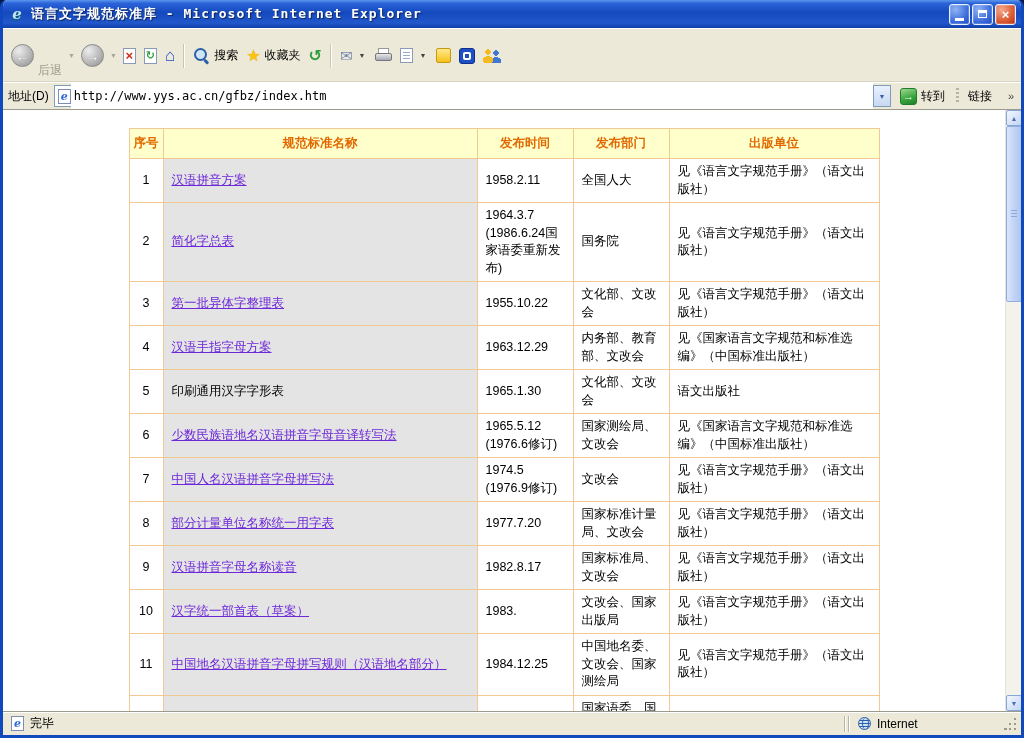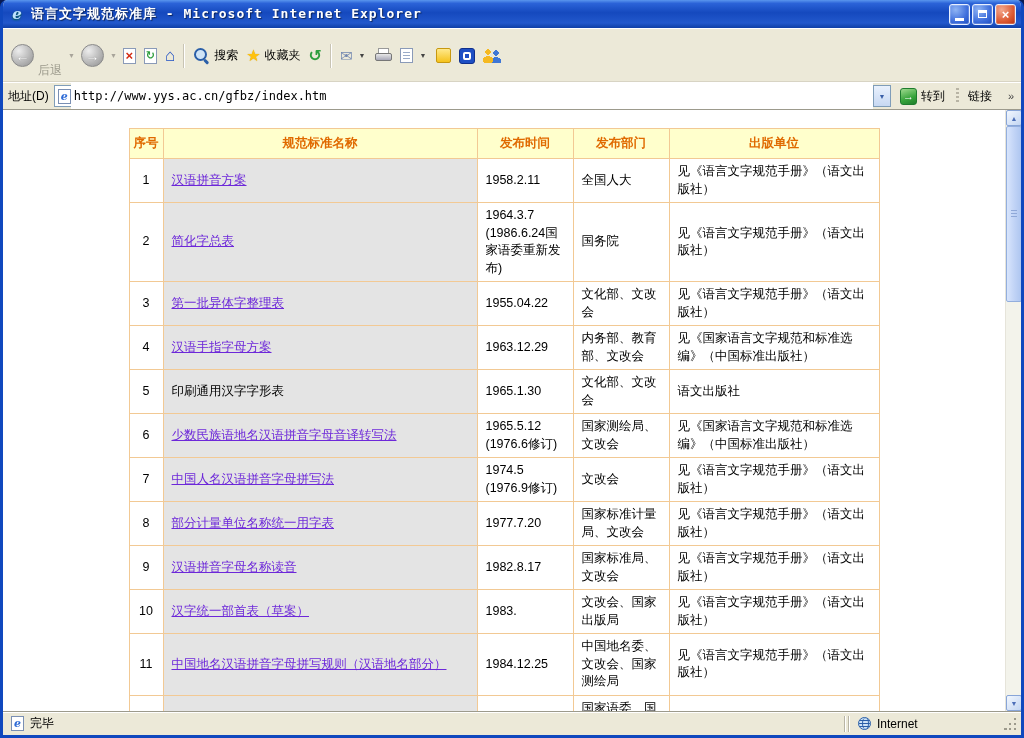--- a/index.html
+++ b/index.html
@@ -252,21 +252,21 @@
             <tr>
               <td class="c-num">2</td>
               <td class="c-name"><a href="#">简化字总表</a></td>
               <td class="c-date">1964.3.7 (1986.6.24国家语委重新发布)</td>
               <td class="c-dept">国务院</td>
               <td class="c-pub">见《语言文字规范手册》（语文出版社）</td>
             </tr>
             <tr>
               <td class="c-num">3</td>
               <td class="c-name"><a href="#">第一批异体字整理表</a></td>
-              <td class="c-date">1955.04.22</td>
+              <td class="c-date">1955.10.22</td>
               <td class="c-dept">文化部、文改会</td>
               <td class="c-pub">见《语言文字规范手册》（语文出版社）</td>
             </tr>
             <tr>
               <td class="c-num">4</td>
               <td class="c-name"><a href="#">汉语手指字母方案</a></td>
               <td class="c-date">1963.12.29</td>
               <td class="c-dept">内务部、教育部、文改会</td>
               <td class="c-pub">见《国家语言文字规范和标准选编》（中国标准出版社）</td>
             </tr>

